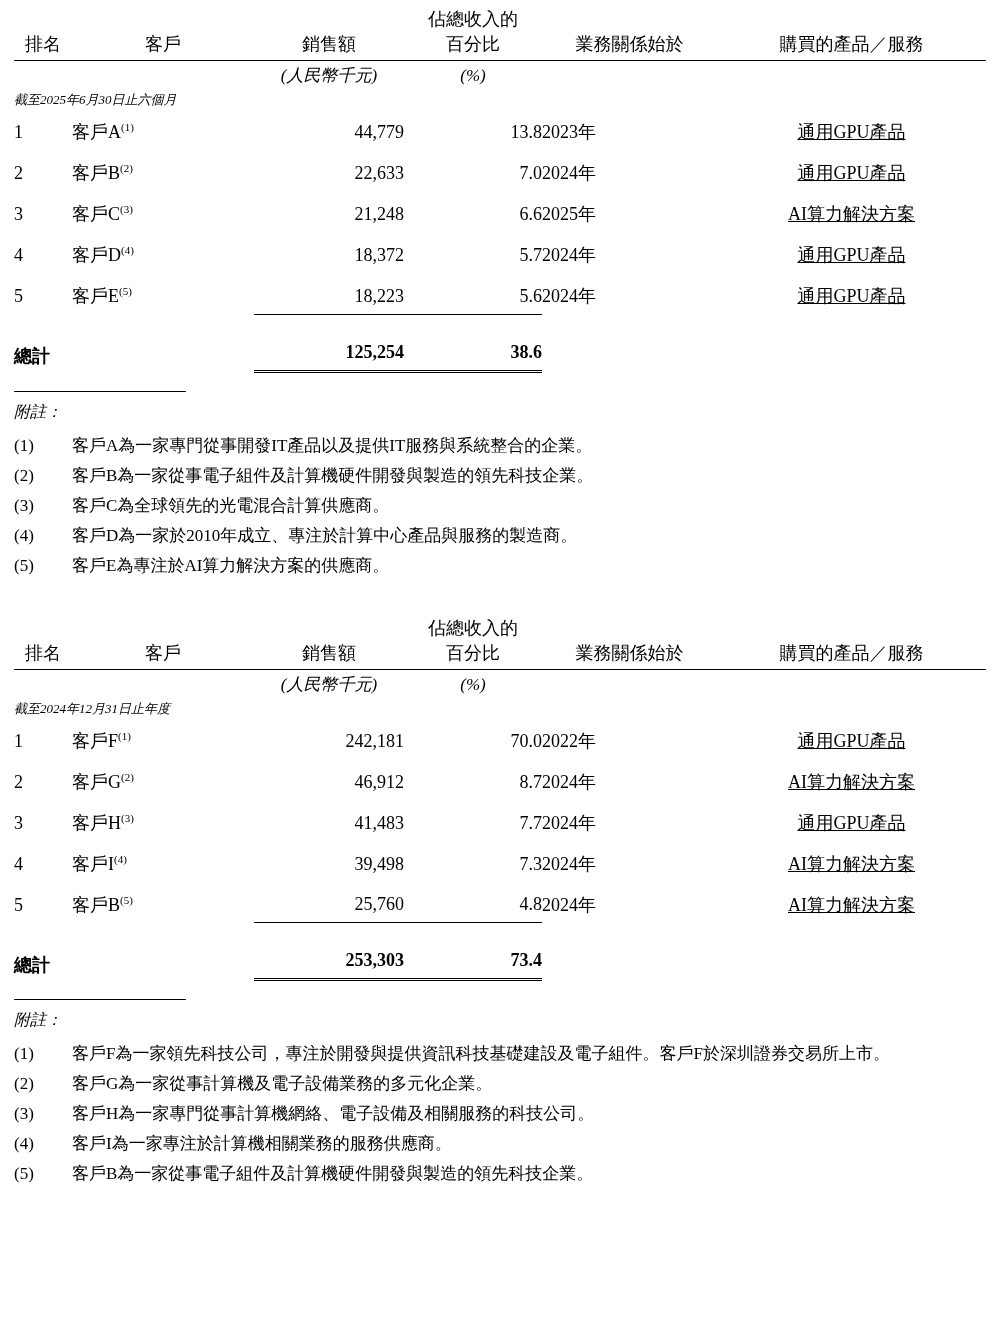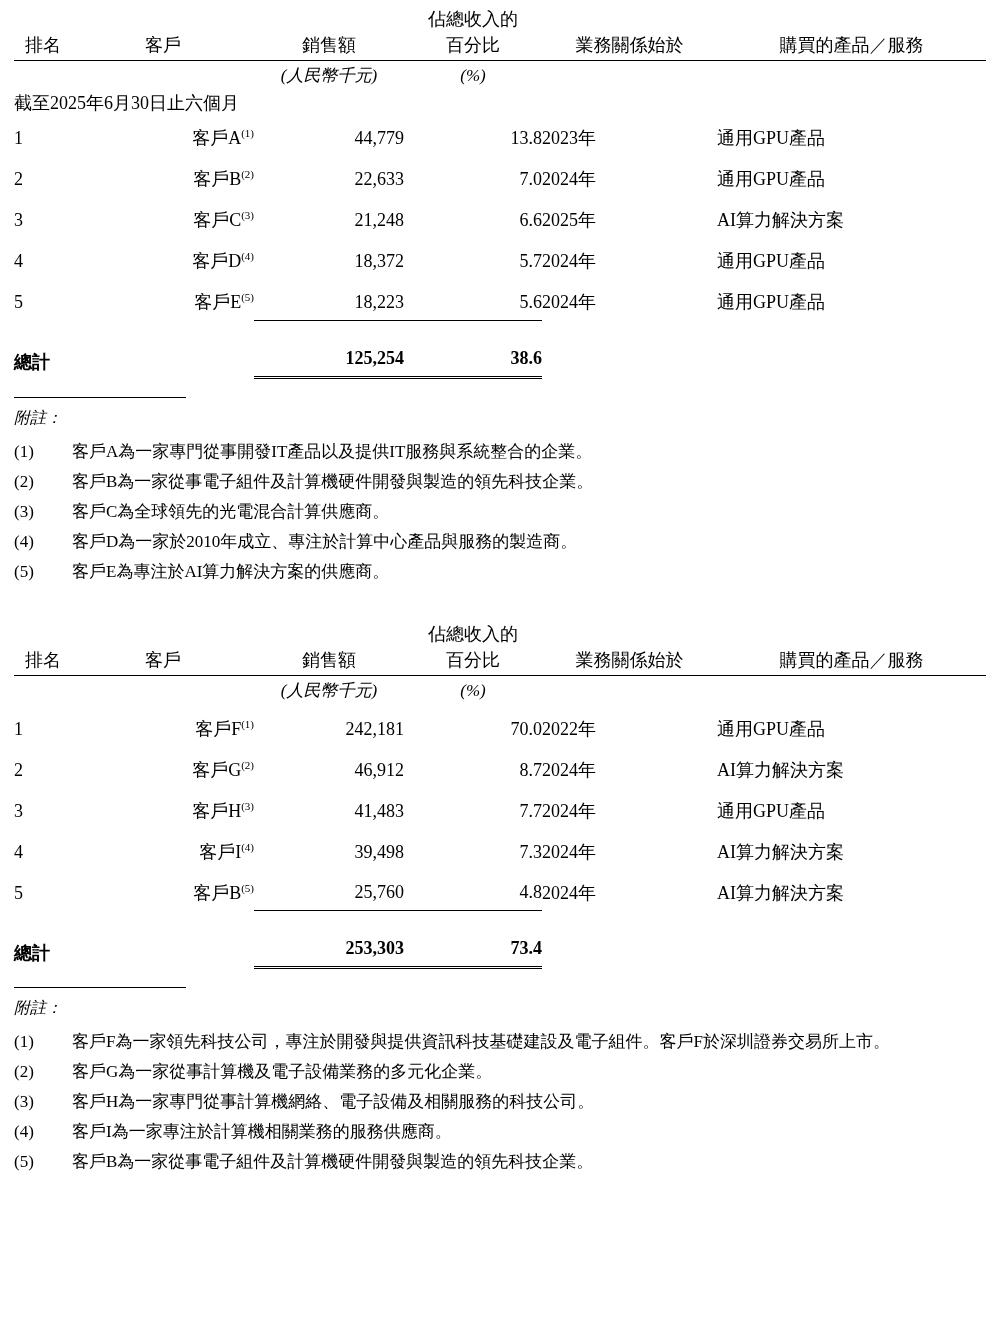--- a/index.html
+++ b/index.html
@@ -44,48 +44,50 @@
   .hdr-line1 td, .hdr-line2 td {
     text-align: center;
     font-weight: bold;
     font-size: 18px;
     line-height: 26px;
     white-space: nowrap;
   }
   .hdr-line2 td.ul {
     border-bottom: 1.6px solid #000;
     padding-bottom: 2px;
+    font-family: Liberation Mono, monospace;
   }
   .hdr-units td {
     text-align: center;
     font-style: italic;
     font-size: 17px;
     line-height: 30px;
     padding-top: 4px;
   }
 
   .section-title td {
     font-weight: bold;
-    font-size: 18px;
+    font-style: italic;
+    font-size: 13px;
     padding-top: 24px;
     padding-bottom: 6px;
     text-align: left;
   }
 
   tr.datarow td {
     font-size: 18px;
     line-height: 36px;
     height: 36px;
   }
   td.rank { text-align: left; padding-left: 2px; }
-  td.cust { text-align: right; padding-left: 52px; white-space: nowrap; margin-left: 45px; }
+  td.cust { text-align: left; padding-left: 52px; white-space: nowrap; margin-left: 45px; }
   td.num  { text-align: right; padding-right: 18px; white-space: nowrap; }
   td.pct  { text-align: right; padding-right: 14px; white-space: nowrap; }
   td.since{ text-align: left; padding-left: 12px; white-space: nowrap; }
-  td.prod { text-align: left; padding-left: 30px; white-space: nowrap; }
+  td.prod { text-align: center; padding-left: 30px; white-space: nowrap; text-decoration: underline; }
 
   sup { font-size: 11px; vertical-align: super; }
 
   tr.lastrow td.num, tr.lastrow td.pct {
     border-bottom: 1.4px solid #000;
   }
 
   tr.total td {
     font-weight: bold;
     font-size: 18px;
@@ -279,20 +281,23 @@
       </tr>
       <tr class="hdr-units">
         <td></td>
         <td></td>
         <td>(人民幣千元)</td>
         <td>(%)</td>
         <td></td>
         <td></td>
       </tr>
 
+      <tr class="section-title">
+        <td colspan="6">截至2024年12月31日止年度</td>
+      </tr>
 
       <tr class="datarow">
         <td class="rank">1</td>
         <td class="cust"><span>客戶F</span><sup>(1)</sup></td>
         <td class="num">242,181</td>
         <td class="pct">70.0</td>
         <td class="since">2022年</td>
         <td class="prod">通用GPU產品</td>
       </tr>
       <tr class="datarow">

